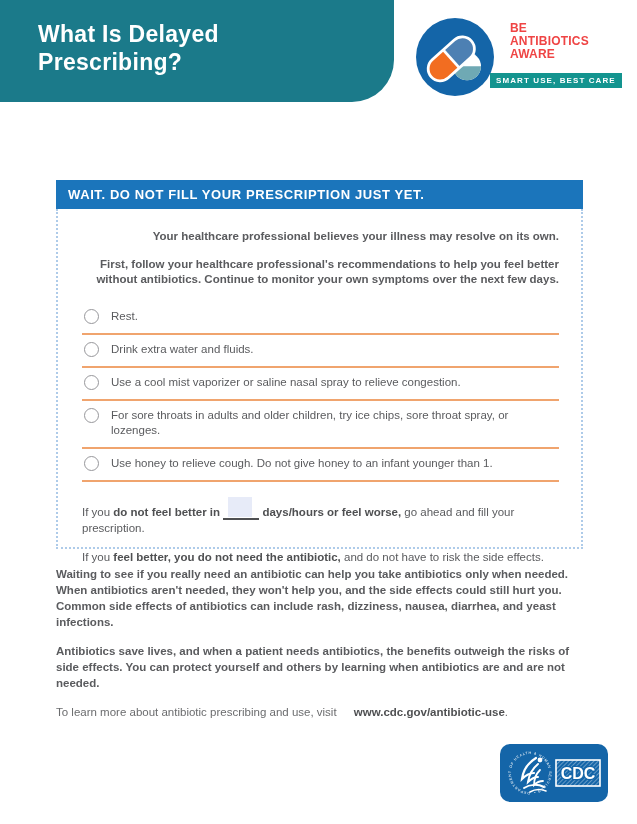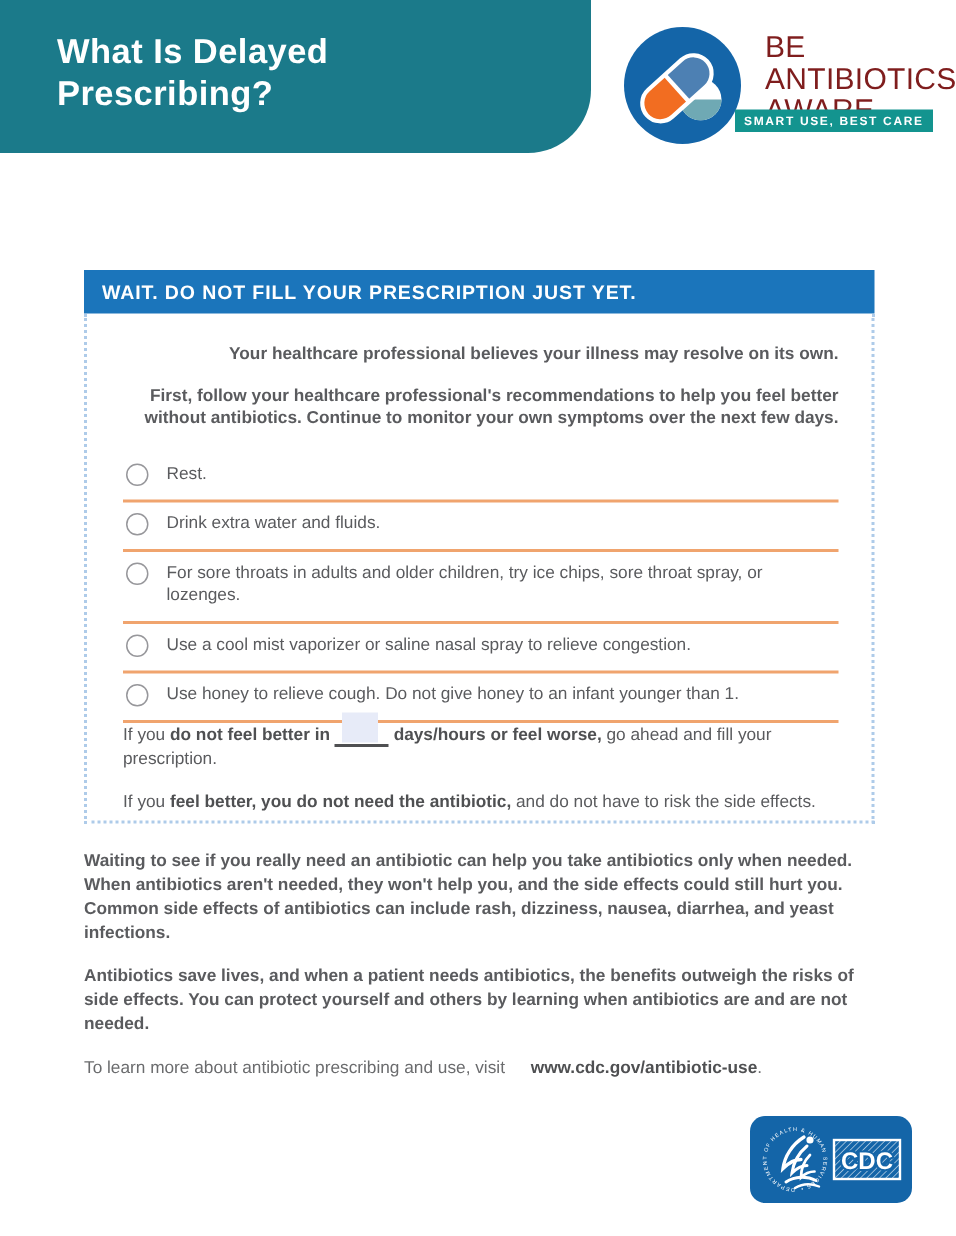--- a/index.html
+++ b/index.html
@@ -17,22 +17,22 @@
   }
   .teal-title {
     position:absolute; left:38px; top:20px; color:#ffffff;
     font-size:23px; font-weight:bold; line-height:1.22; letter-spacing:0.3px;
   }
 
   
   .baa-logo { position:absolute; left:416px; top:16px; width:200px; height:78px; }
   .baa-circle-svg { position:absolute; left:0; top:2px; }
   .baa-text {
-    position:absolute; left:94px; top:6px; color:#7f1d1d;
-    font-size:20px; font-weight:normal; line-height:1.0; letter-spacing:0.2px;
+    position:absolute; left:94px; top:6px; color:#ef4444;
+    font-size:12px; font-weight:bold; line-height:1.0; letter-spacing:0.2px;
   }
   .baa-text div { margin-bottom:1px; }
   .baa-tagline {
     position:absolute; left:74px; top:57px; background:#13948F; color:#ffffff;
     font-size:8px; font-weight:bold; letter-spacing:1.1px;
     padding:3px 6px 3px 6px; white-space:nowrap;
   }
 
   
   .content { position:absolute; left:56px; top:180px; width:527px; }
@@ -40,21 +40,21 @@
     background:#1B75BB; color:#ffffff; height:29px;
     font-size:13px; font-weight:bold; letter-spacing:0.6px;
     display:flex; align-items:center; padding-left:12px;
   }
   .dashed-box {
     border:2px dotted #AECBE9; border-top:none;
     padding:20px 22px 0 24px; height:340px;
   }
   .box-p { font-size:11.5px; line-height:15.5px; margin-bottom:12px; font-weight:600; color:#5A5B5E;text-align:right; }
 
-  .checklist { margin-top:14px; margin-bottom:0; }
+  .checklist { margin-top:14px; margin-bottom:22px; }
   .check-row {
     display:flex; align-items:flex-start; gap:12px;
     border-bottom:2px solid #F0A46E; padding:7px 2px 9px 2px;
   }
   .check-circle {
     width:15px; height:15px; border:1.6px solid #97979B; border-radius:50%;
     flex:0 0 auto; margin-top:0px; background:#fff; cursor:pointer;
   }
   .check-label { font-size:11.5px; line-height:15px; color:#5A5B5E; }
 
@@ -125,25 +125,25 @@
         <div class="check-row">
           <span class="check-circle"></span>
           <span class="check-label">Rest.</span>
         </div>
         <div class="check-row">
           <span class="check-circle"></span>
           <span class="check-label">Drink extra water and fluids.</span>
         </div>
         <div class="check-row">
           <span class="check-circle"></span>
-          <span class="check-label">For sore throats in adults and older children, try ice chips, sore throat spray, or lozenges.</span>
+          <span class="check-label">Use a cool mist vaporizer or saline nasal spray to relieve congestion.</span>
         </div>
         <div class="check-row">
           <span class="check-circle"></span>
-          <span class="check-label">Use a cool mist vaporizer or saline nasal spray to relieve congestion.</span>
+          <span class="check-label">For sore throats in adults and older children, try ice chips, sore throat spray, or lozenges.</span>
         </div>
         <div class="check-row">
           <span class="check-circle"></span>
           <span class="check-label">Use honey to relieve cough. Do not give honey to an infant younger than 1.</span>
         </div>
       </div>
 
       <p class="fill-p"><span>If you </span><b>do not feel better in</b><b> </b><span class="blank"><span class="field"></span></span><b> days/hours or feel worse,</b><span> go ahead and fill your prescription.</span></p>
 
       <p class="fill-p"><span>If you </span><b>feel better, you do not need the antibiotic,</b><span> and do not have to risk the side effects.</span></p>

